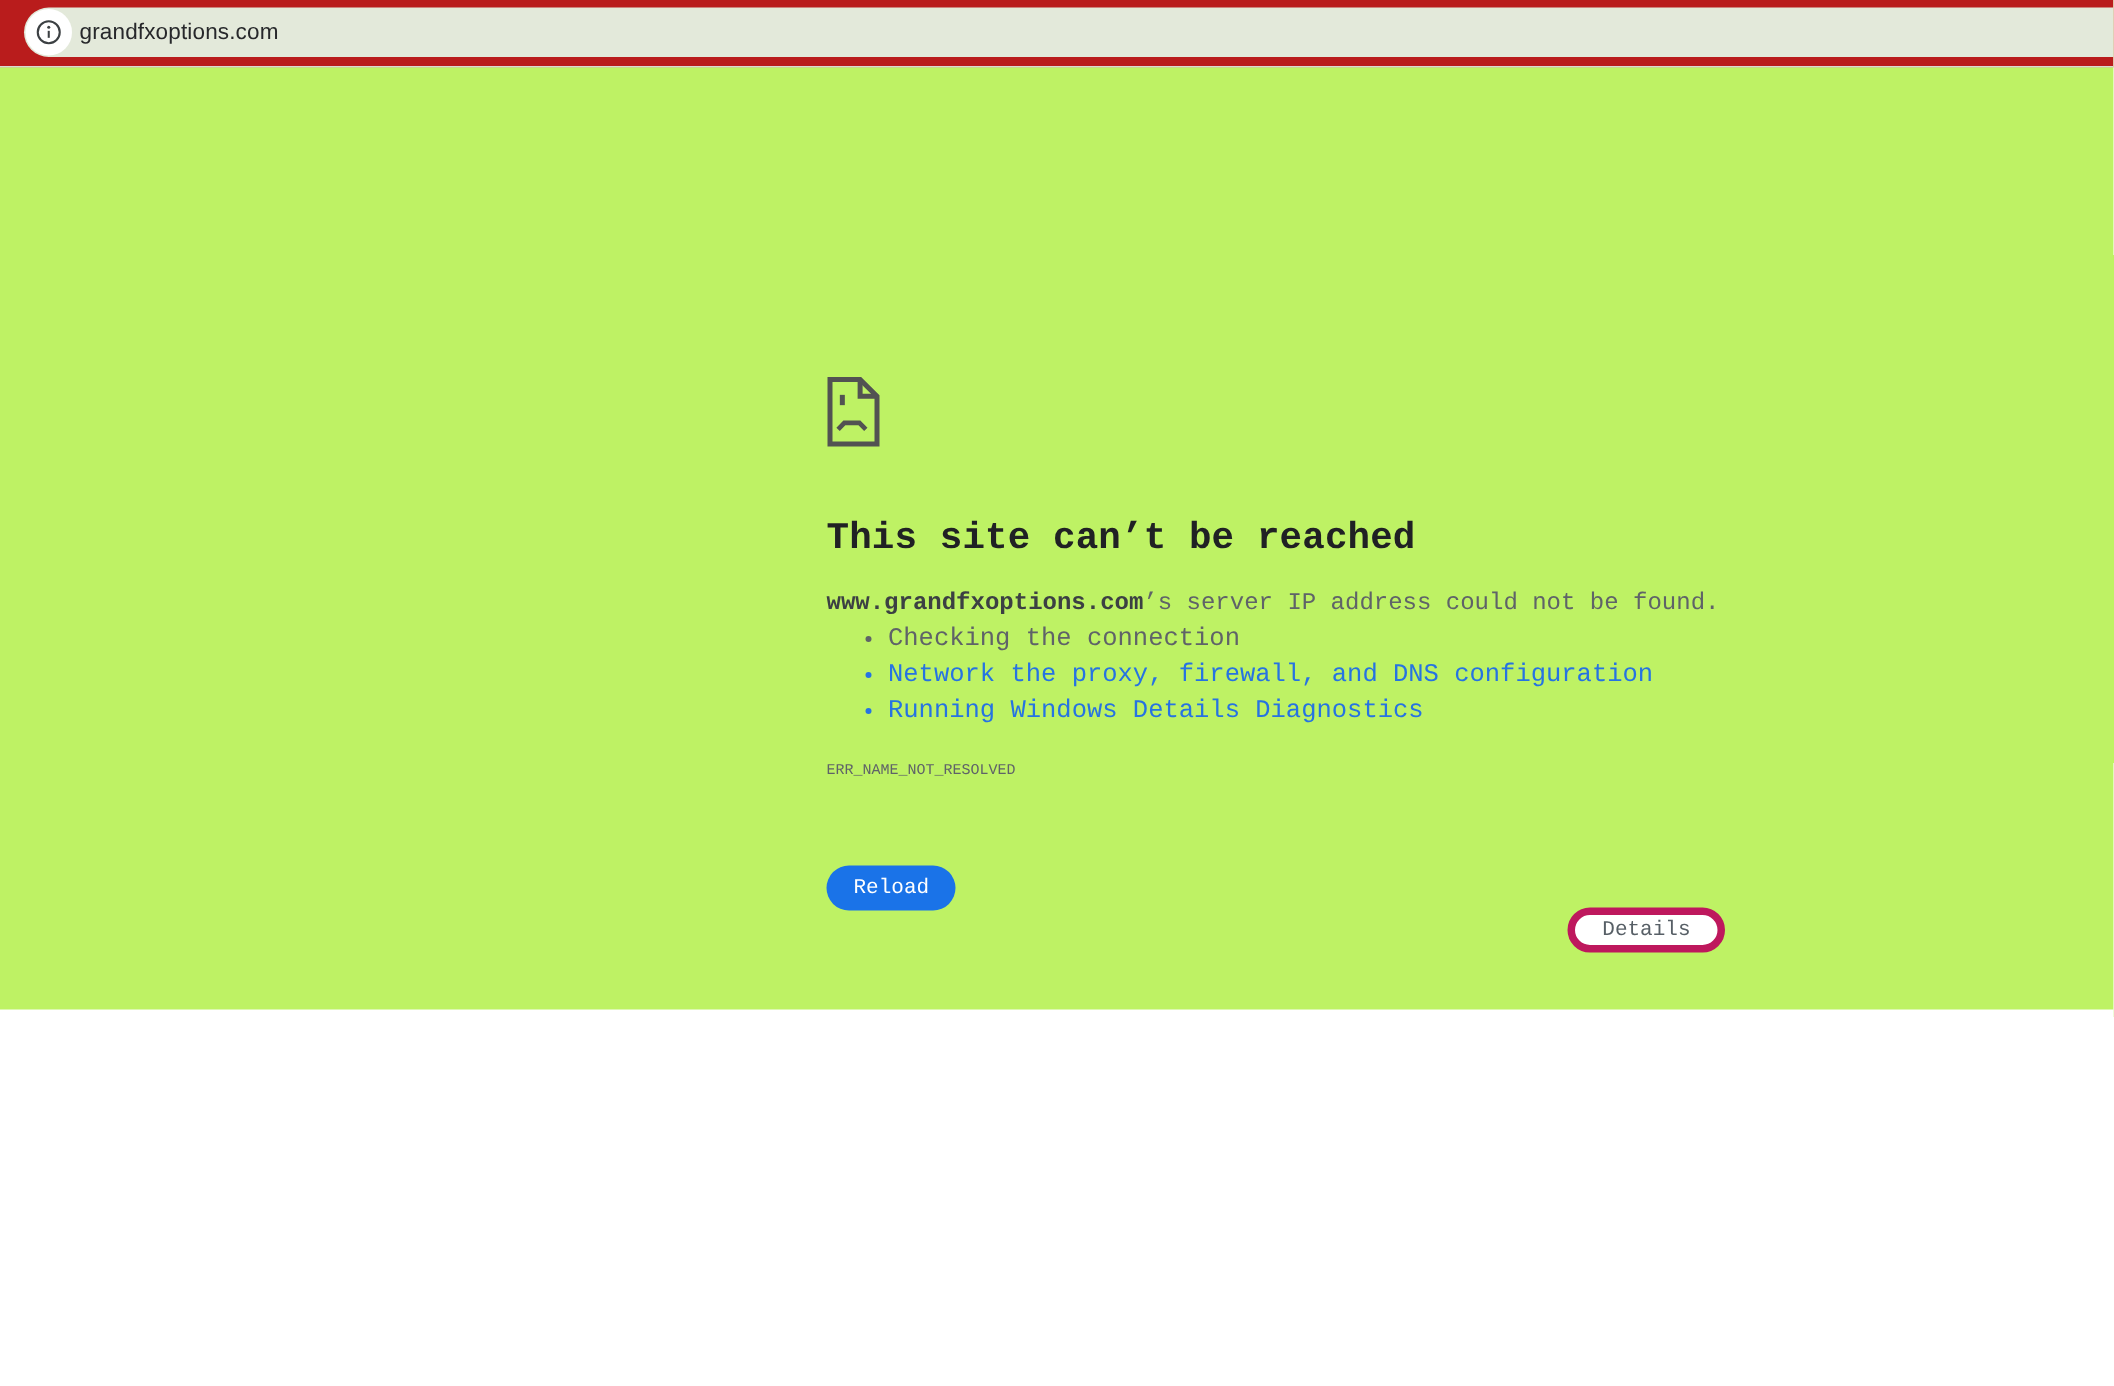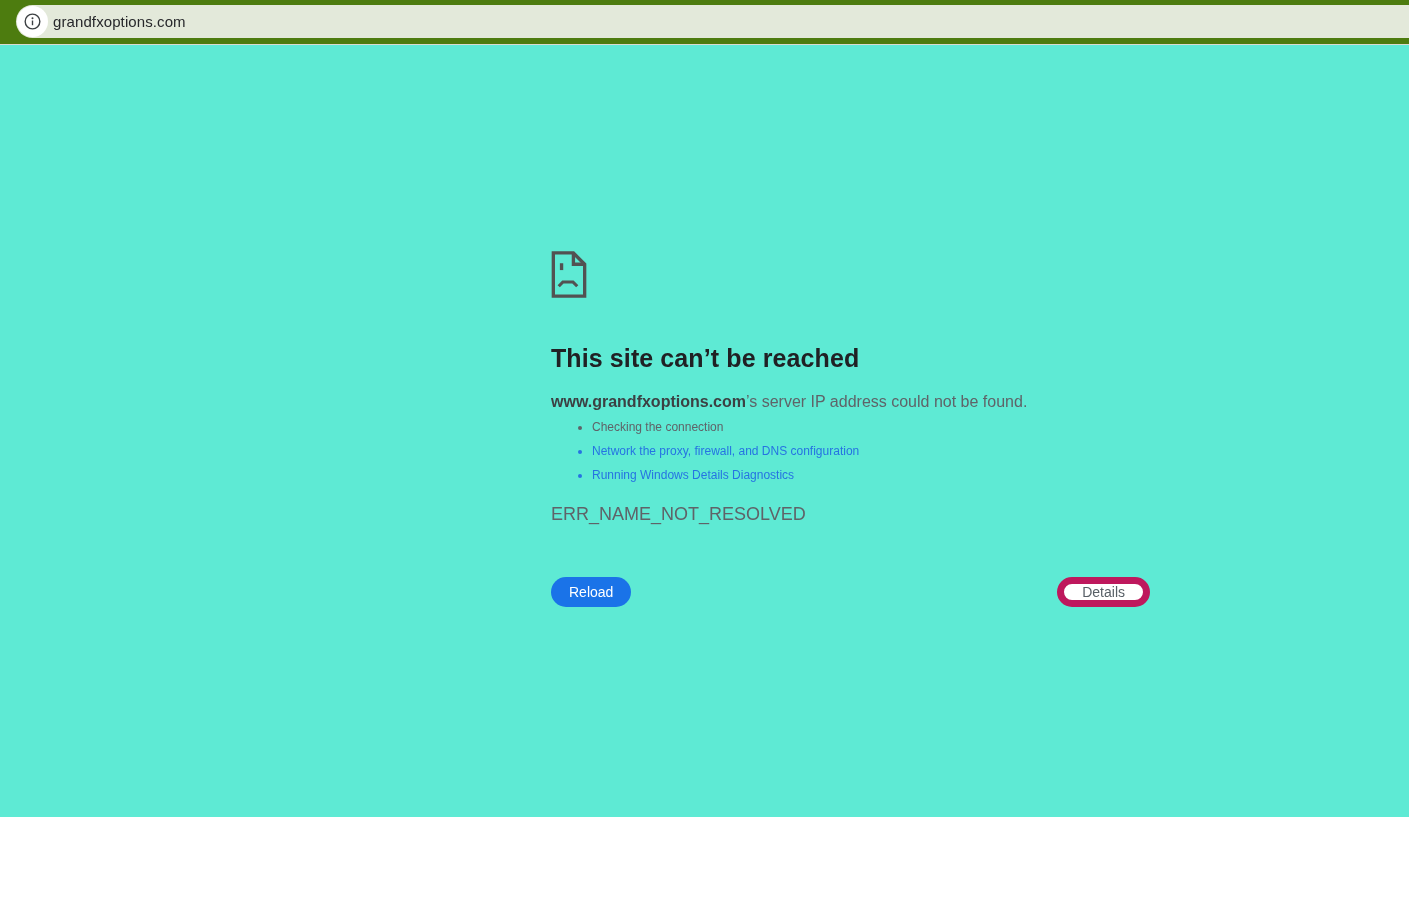--- a/index.html
+++ b/index.html
@@ -1,55 +1,55 @@
 <!DOCTYPE html>
 <html><head>
 <meta charset="utf-8">
 <style>
   * { margin:0; padding:0; box-sizing:border-box; }
   html,body { width:1409px; height:924px; background:#ffffff;
               font-family:"Liberation Sans","DejaVu Sans",sans-serif; }
 
   
-  .toolbar { position:relative; width:100%; height:45px; background:#4d7c0f;
+  .toolbar { position:relative; width:100%; height:45px; background:#b91c1c;
              border-bottom:1px solid #d9dbd0; }
   .omnibox { position:absolute; left:16px; right:0; top:5px; height:33px;
              background:#e3e9da; border-radius:17px 0 0 17px;
              display:flex; align-items:center; cursor:text; }
   .chip { width:31px; height:31px; margin-left:1px; background:#ffffff;
           border-radius:16px; display:flex; align-items:center; justify-content:center;
           flex:0 0 auto; cursor:pointer; }
   .url { margin-left:5px; font-size:15px; color:#27282b; letter-spacing:.1px; }
 
   
-  .page { position:relative; width:100%; height:772px; background:#5eead4; }
+  .page { position:relative; width:100%; height:628px; background:#bef264;font-family:Liberation Mono, monospace; }
   .content { position:absolute; left:551px; top:206px; width:599px; }
 
   .sad-icon { display:block; width:36px; height:47px; }
 
   h1.title { margin-top:46px; font-size:25px; line-height:29px; font-weight:600;
              color:#202124; letter-spacing:.1px; }
 
   .msg { margin-top:19px; font-size:16px; line-height:20px; color:#5f6368; }
   .msg b { color:#3c4043; font-weight:bold; }
 
   .try { margin-top:18px; font-size:15px; line-height:20px; color:#5f6368; }
 
   ul.suggestions { margin-top:3px; padding-left:41px; list-style:disc; }
-  ul.suggestions li { font-size:12px; line-height:24px; color:#5f6368; }
+  ul.suggestions li { font-size:17px; line-height:24px; color:#5f6368; }
   ul.suggestions li.link, ul.suggestions li.link a
       { color:#2673e2; text-decoration:none; cursor:pointer; }
 
-  .err-code { margin-top:20px; font-size:18px; line-height:15px; color:#5f6368; }
+  .err-code { margin-top:20px; font-size:10px; line-height:15px; color:#5f6368; }
 
   .buttons { margin-top:55px; display:flex; justify-content:space-between; align-items:flex-start; }
   button { font-family:inherit; font-size:14px; height:30px; padding:0 18px;
            border-radius:16px; cursor:pointer; }
   .reload-btn { background:#1a73e8; color:#ffffff; border:none; min-width:73px; }
-  .details-btn { background:#ffffff; color:#575f66; border:7px solid #be185d; min-width:73px; }
+  .details-btn { background:#ffffff; color:#575f66; border:5px solid #be185d; min-width:73px;margin-top:28px; }
 </style>
 </head>
 <body>
 
 <div class="toolbar">
   <div class="omnibox">
     <div class="chip">
       <svg width="17" height="17" viewBox="0 0 16 16">
         <circle cx="8" cy="8" r="6.9" fill="none" stroke="#3c4043" stroke-width="1.3"></circle>
         <rect x="7.35" y="7.1" width="1.3" height="4.4" fill="#3c4043"></rect>

